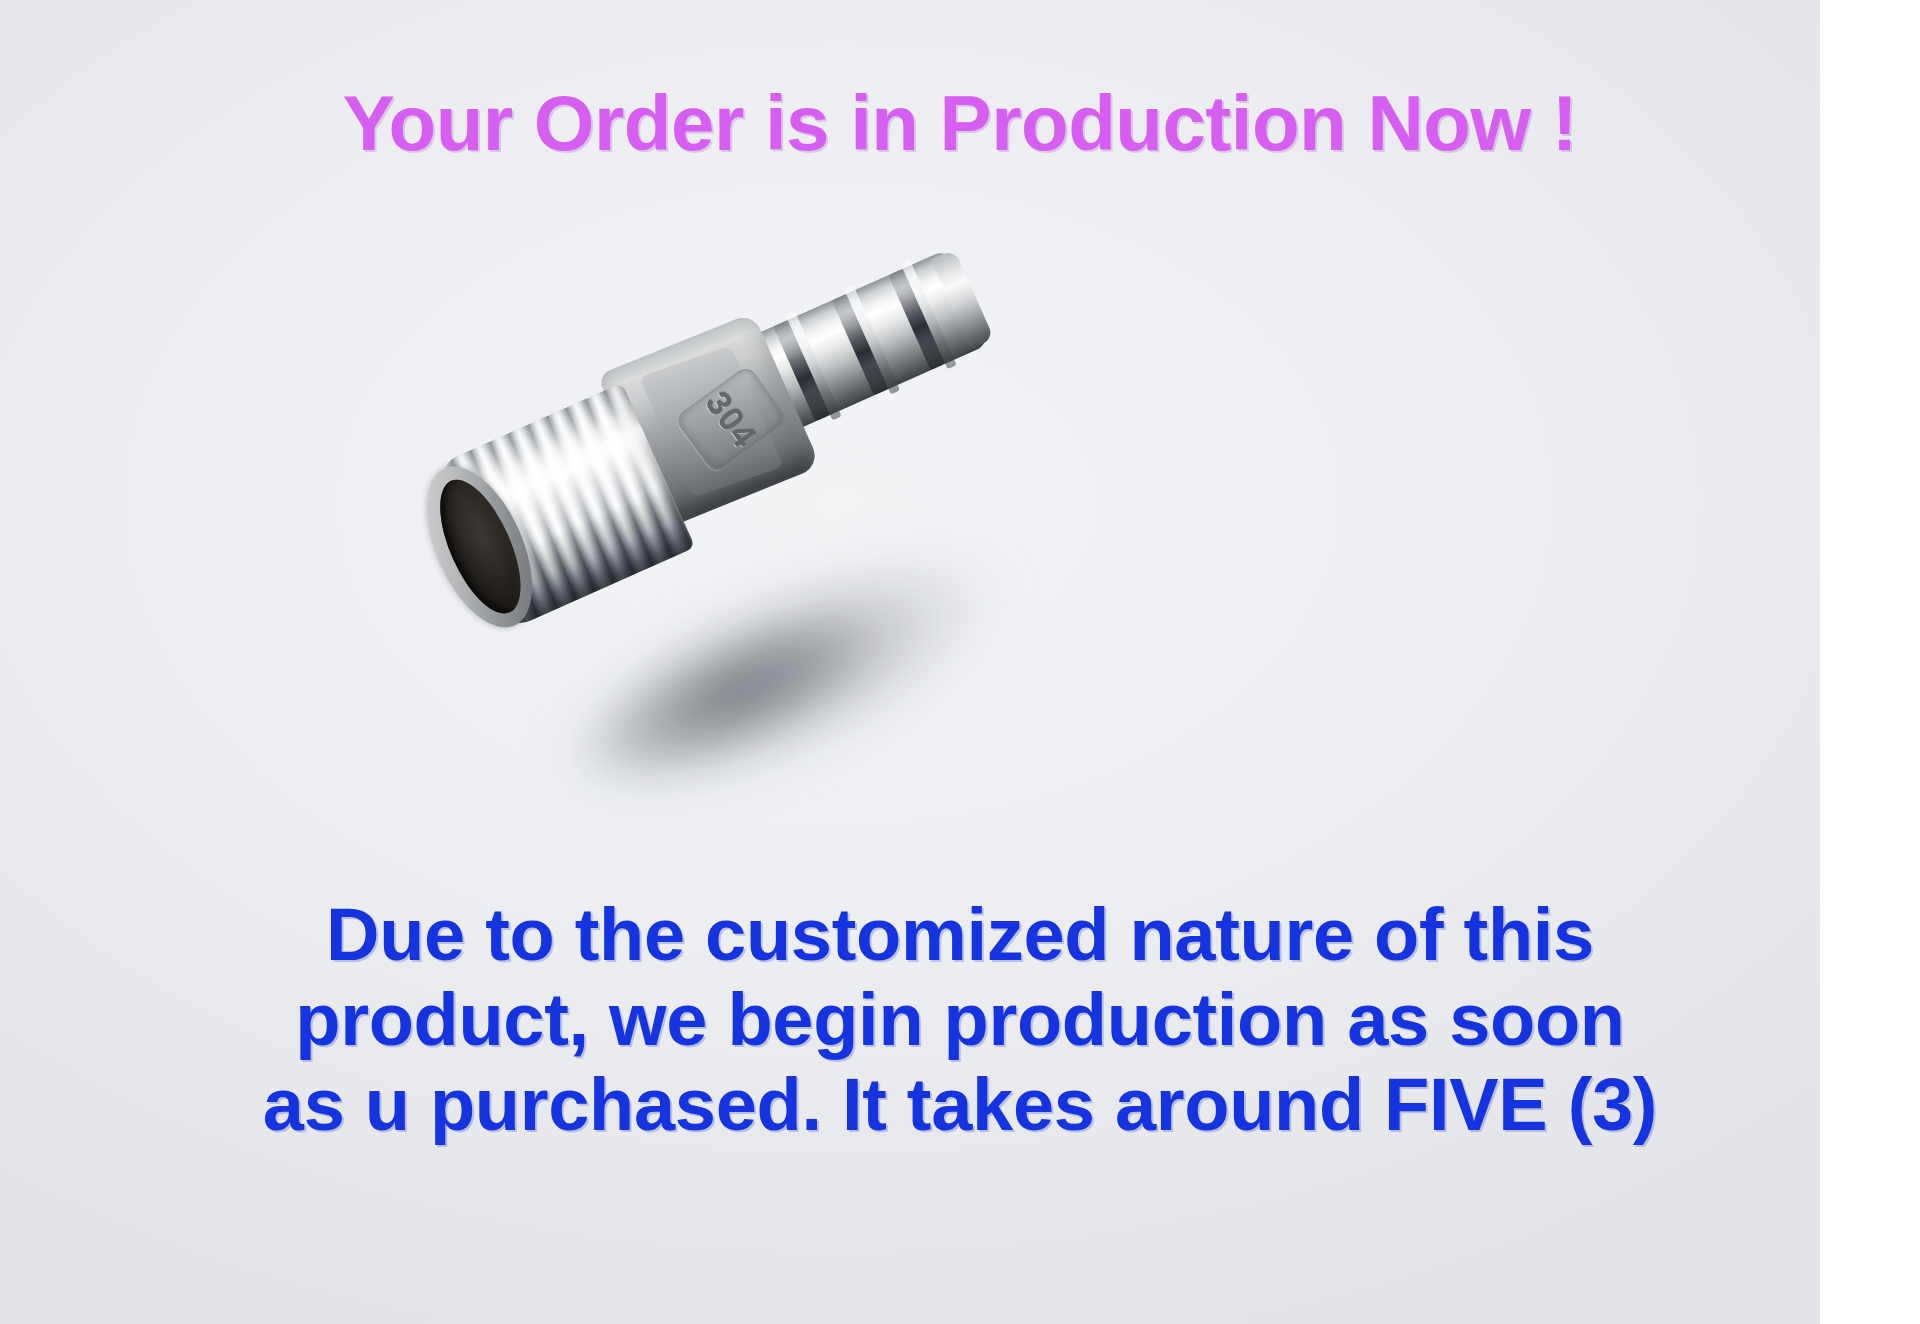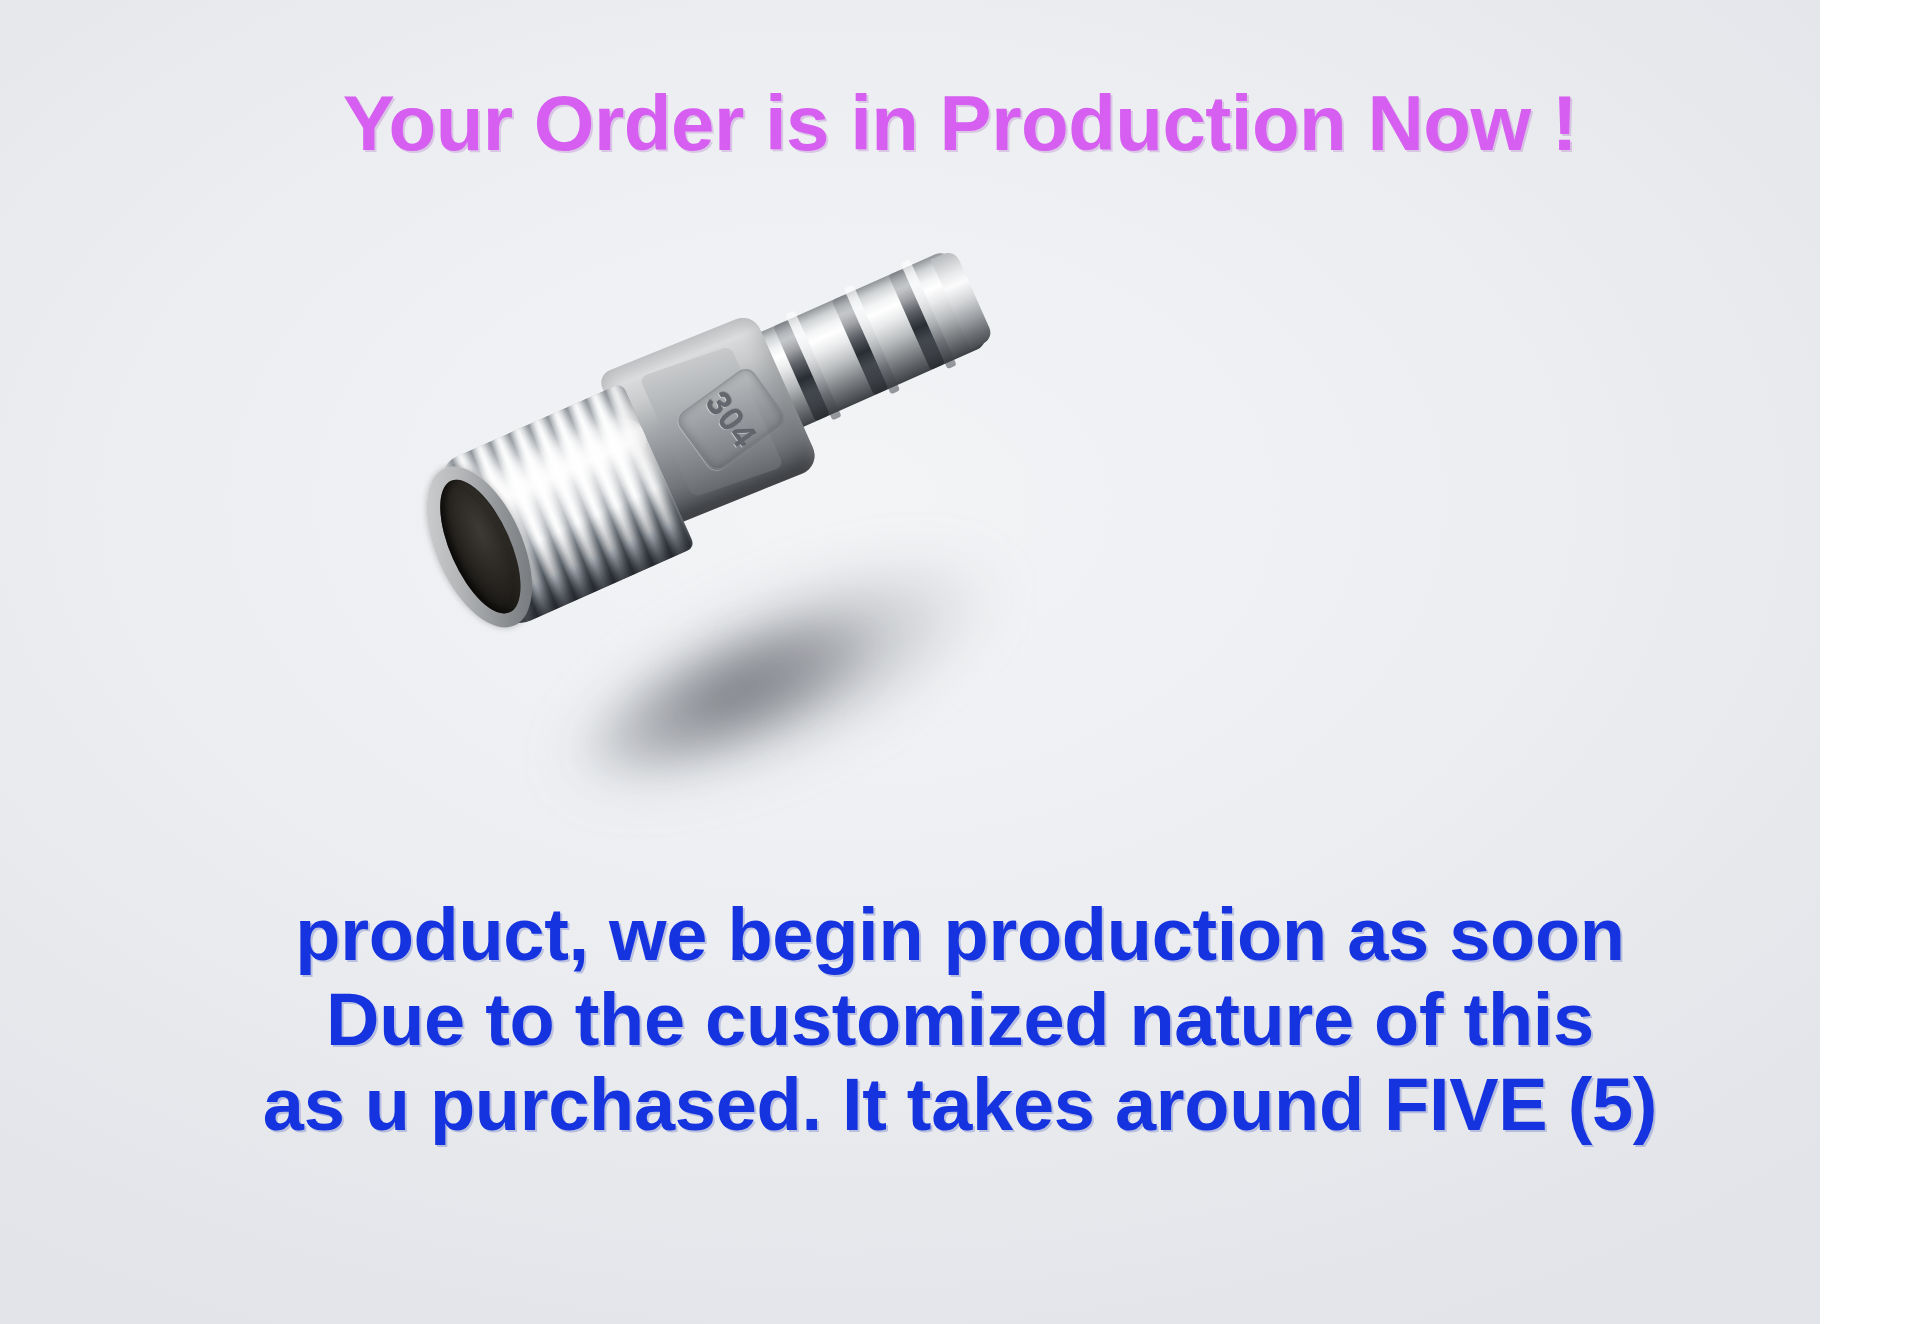--- a/index.html
+++ b/index.html
@@ -333,18 +333,18 @@
       <div class="thread-sheen"></div>
       <div class="thread-dark"></div>
 
       <div class="bore-rim"></div>
       <div class="bore"></div>
 
     </div>
   </div>
 
   <div class="notice">
+    <span class="nline">Due to the customized nature of this</span>
     <span class="nline">product, we begin production as soon</span>
-    <span class="nline">Due to the customized nature of this</span>
-    <span class="nline">as u purchased. It takes around FIVE (5)</span>
+    <span class="nline">as u purchased. It takes around FIVE (3)</span>
   </div>
 
 </div>
 
 </body></html>

